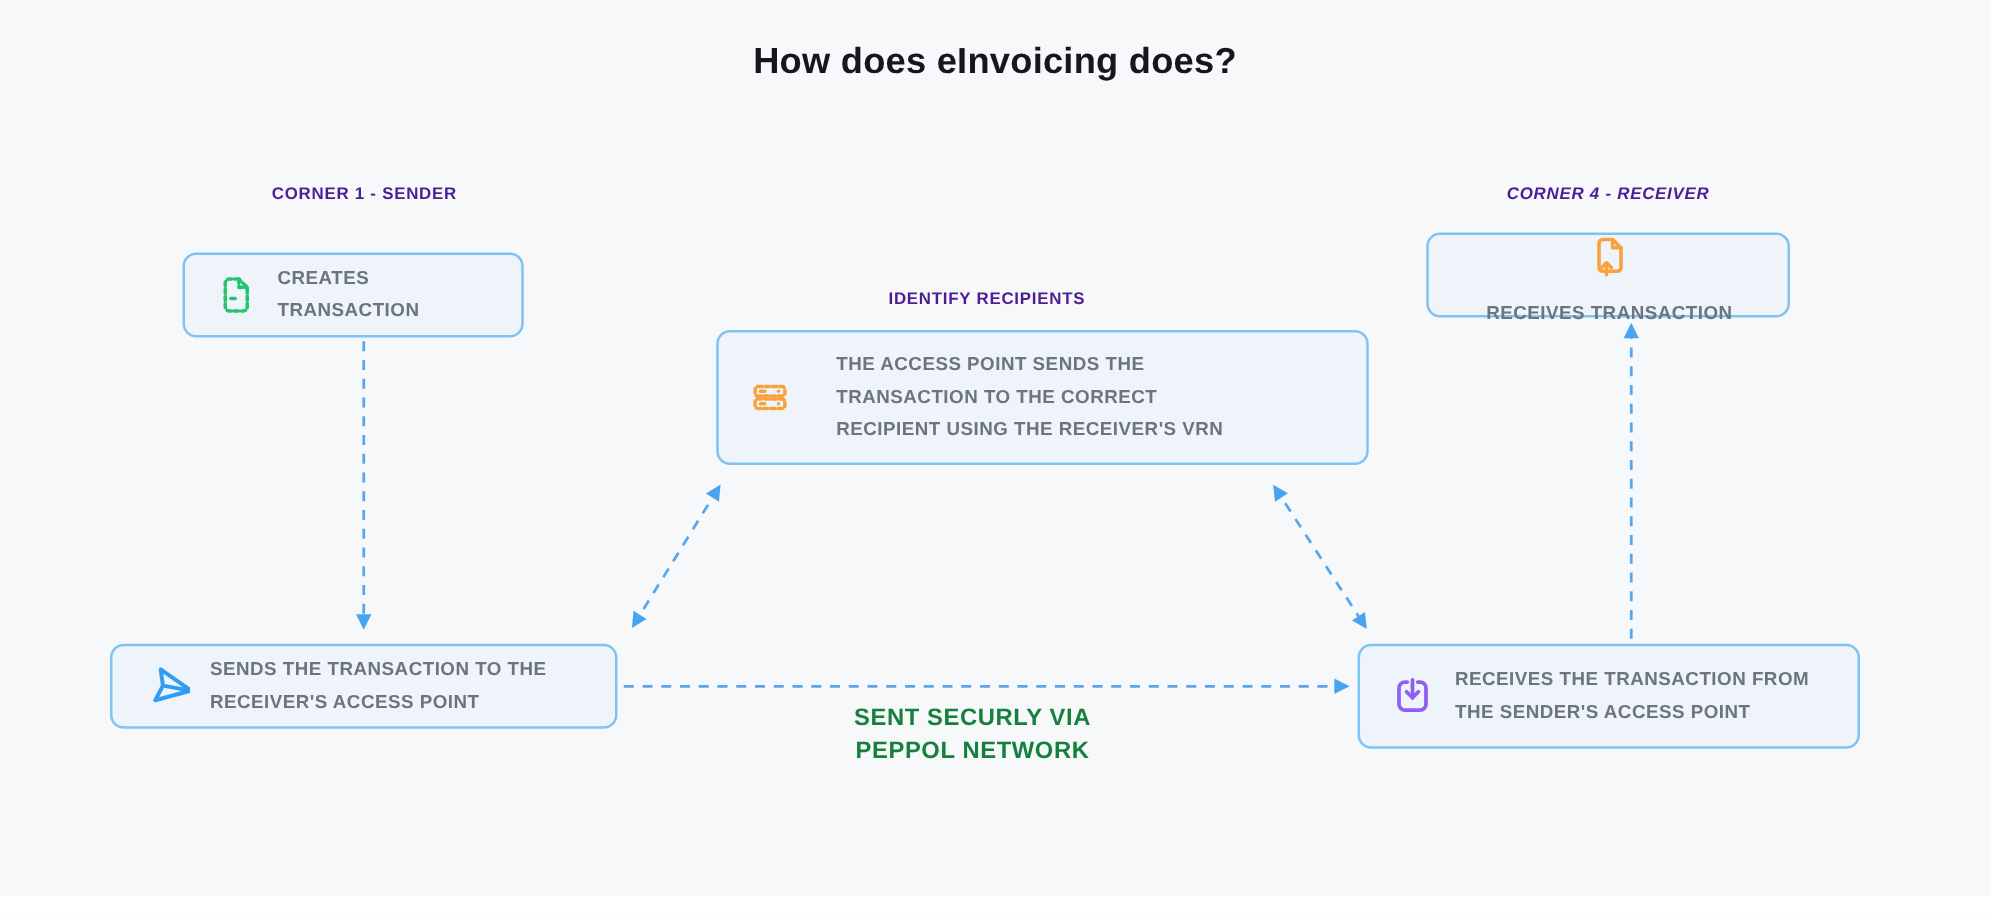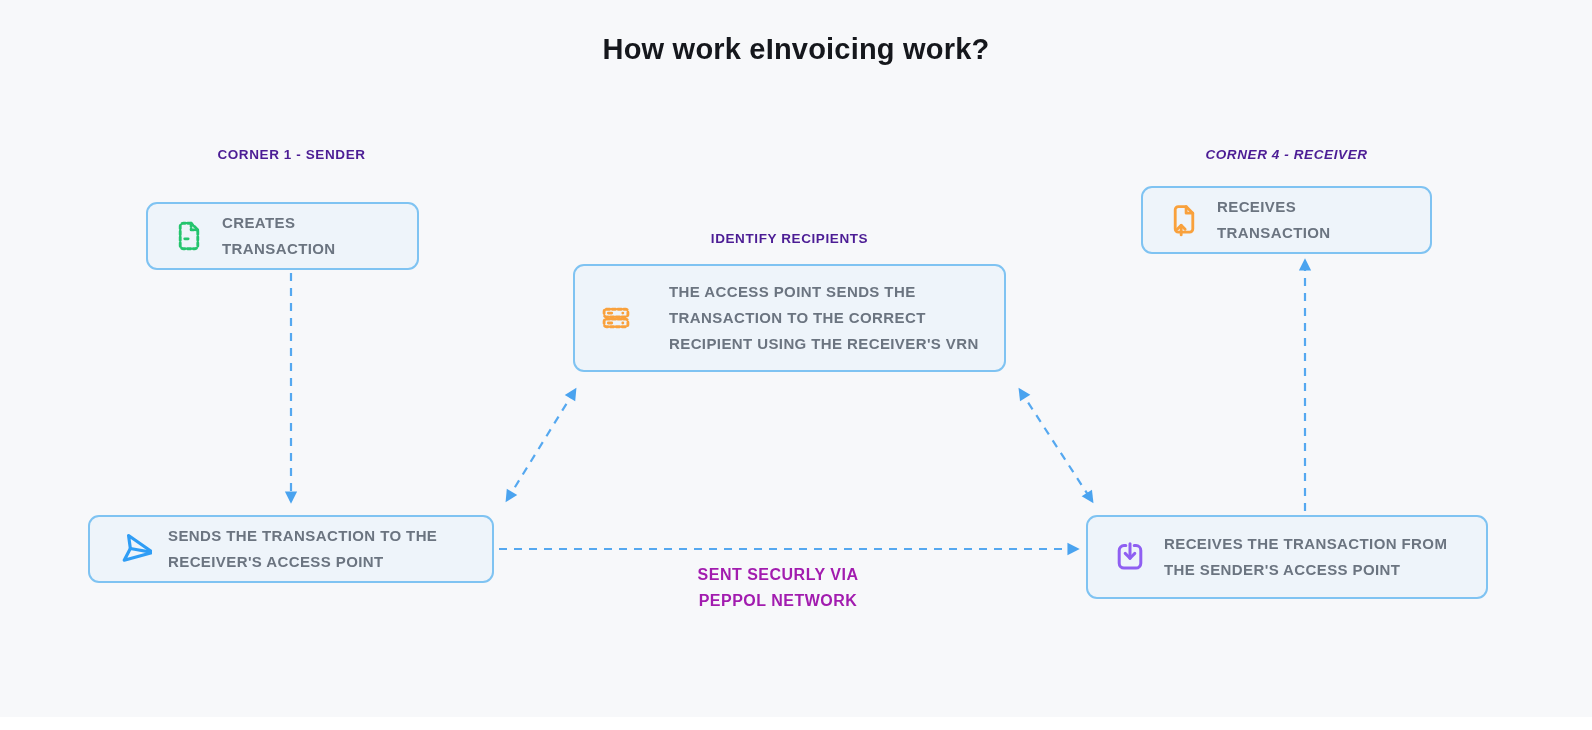--- a/index.html
+++ b/index.html
@@ -19,32 +19,32 @@
     position:absolute;display:flex;align-items:center;box-sizing:border-box;
     background:#eef4fa;border:2px solid #7fc3f2;border-radius:11px;
     padding:0 22px 0 24px;gap:16px;z-index:2;
   }
   .node-box .icon{flex:0 0 auto;display:flex;align-items:center;justify-content:center;}
   .node-text{
     font-size:15px;font-weight:600;color:#6b7480;letter-spacing:.4px;
     line-height:26px;text-transform:uppercase;
   }
   .annotation{
-    position:absolute;text-align:center;font-size:16px;font-weight:700;
-    color:#a21caf;letter-spacing:.5px;line-height:26px;text-transform:uppercase;
+    position:absolute;text-align:center;font-size:19px;font-weight:700;
+    color:#15803d;letter-spacing:.5px;line-height:26px;text-transform:uppercase;
   }
   svg.arrows{position:absolute;top:0;left:0;z-index:1;pointer-events:none;}
   svg.icon-svg{display:block;}
 </style>
 </head>
 <body>
 
 <div class="stage">
 
-  <h1 class="title">How work eInvoicing work?</h1>
+  <h1 class="title">How does eInvoicing does?</h1>
 
   <svg class="arrows" width="1592" height="717" viewBox="0 0 1592 717">
     <defs>
       <marker id="ah" viewBox="0 0 10 10" refX="7.5" refY="5" markerWidth="6.2" markerHeight="6.2" orient="auto-start-reverse">
         <path d="M0.5 0.5 L9.5 5 L0.5 9.5 Z" fill="#4aa3ef" stroke="none"></path>
       </marker>
     </defs>
     <g fill="none" stroke="#55a8f0" stroke-width="2.2" stroke-dasharray="8 7">
       <path d="M291 258 V501" marker-end="url(#ah)"></path>
       <path d="M499 549 H1077" marker-end="url(#ah)"></path>
@@ -60,34 +60,34 @@
       <svg class="icon-svg" width="34" height="34" viewBox="0 0 24 24" fill="none" stroke-width="2" stroke-linecap="round" stroke-linejoin="round" stroke-dasharray="2.4 1.7" stroke="#24c46d">
         <path d="M13.5 3H8a2.2 2.2 0 0 0-2.2 2.2v13.6A2.2 2.2 0 0 0 8 21h8a2.2 2.2 0 0 0 2.2-2.2V7.7Z"></path>
         <path d="M13.5 3v4.7h4.7"></path>
         <path d="M9 14h2.6"></path>
       </svg>
     </span>
     <span class="node-text">CREATES TRANSACTION</span>
   </div>
 
   <div class="node-label" style="left:1141px;width:291px;top:147px;font-style:italic;">CORNER 4 - RECEIVER</div>
-  <div class="node-box" style="left:1141px;top:186px;width:291px;height:68px;">
+  <div class="node-box" style="left:1141px;top:186px;width:291px;height:68px;flex-direction:column;">
     <span class="icon">
       <svg class="icon-svg" width="34" height="34" viewBox="0 0 24 24" fill="none" stroke-width="2" stroke-linecap="round" stroke-linejoin="round" stroke="#f9a13c">
         <path d="M13.5 2.5H8a2.2 2.2 0 0 0-2.2 2.2v13.6A2.2 2.2 0 0 0 8 20.5h8a2.2 2.2 0 0 0 2.2-2.2V7.2Z"></path>
         <path d="M13.5 2.5v4.7h4.7"></path>
         <path d="M10 22.5v-6.6"></path>
         <path d="M7.2 18.5 10 15.7l2.8 2.8"></path>
       </svg>
     </span>
     <span class="node-text">RECEIVES TRANSACTION</span>
   </div>
 
   <div class="node-label" style="left:573px;width:433px;top:231px;">IDENTIFY RECIPIENTS</div>
-  <div class="node-box" style="left:573px;top:264px;width:433px;height:108px;gap:36px;">
+  <div class="node-box" style="left:573px;top:264px;width:522px;height:108px;gap:36px;">
     <span class="icon">
       <svg class="icon-svg" width="34" height="34" viewBox="0 0 24 24" fill="none" stroke-width="2" stroke-linecap="round" stroke-linejoin="round" stroke-dasharray="2.4 1.7" stroke="#f9a13c">
         <rect x="3.6" y="5.8" width="16.8" height="5.4" rx="1.6"></rect>
         <rect x="3.6" y="12.8" width="16.8" height="5.4" rx="1.6"></rect>
         <path d="M6.6 8.5h2.6"></path>
         <path d="M16.8 8.5h.01"></path>
         <path d="M6.6 15.5h2.6"></path>
         <path d="M16.8 15.5h.01"></path>
       </svg>
     </span>

